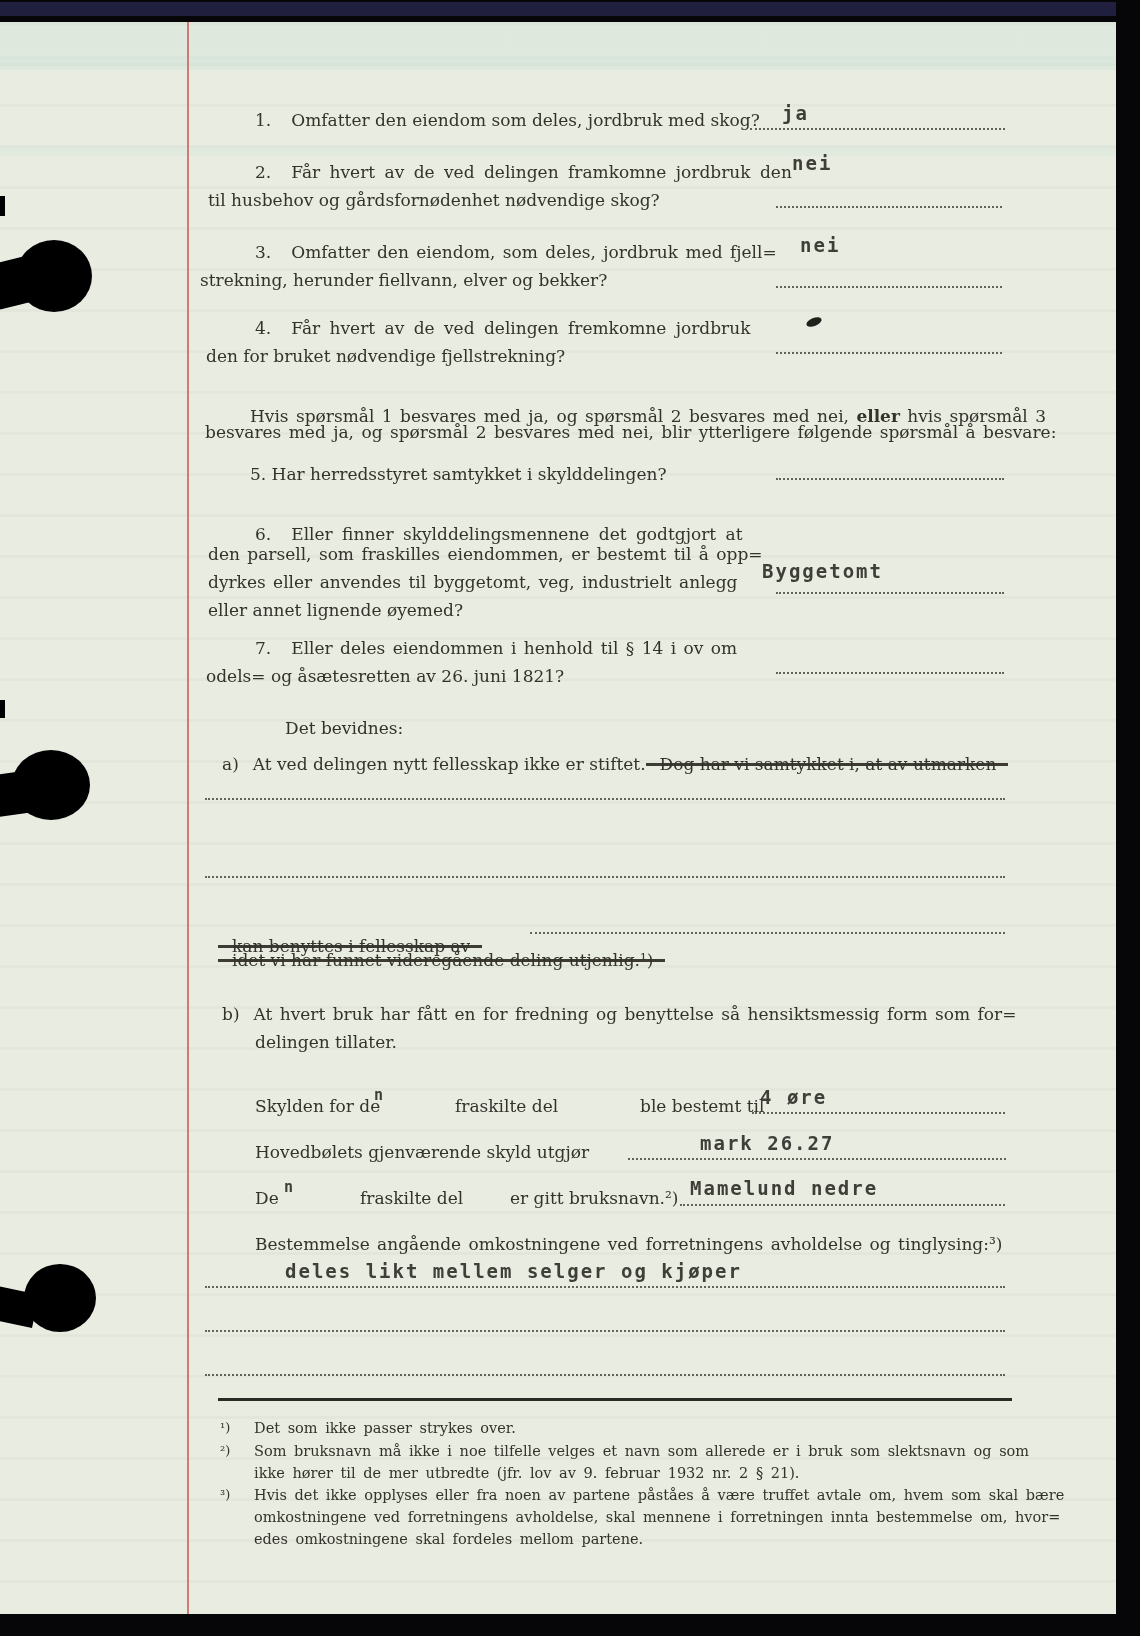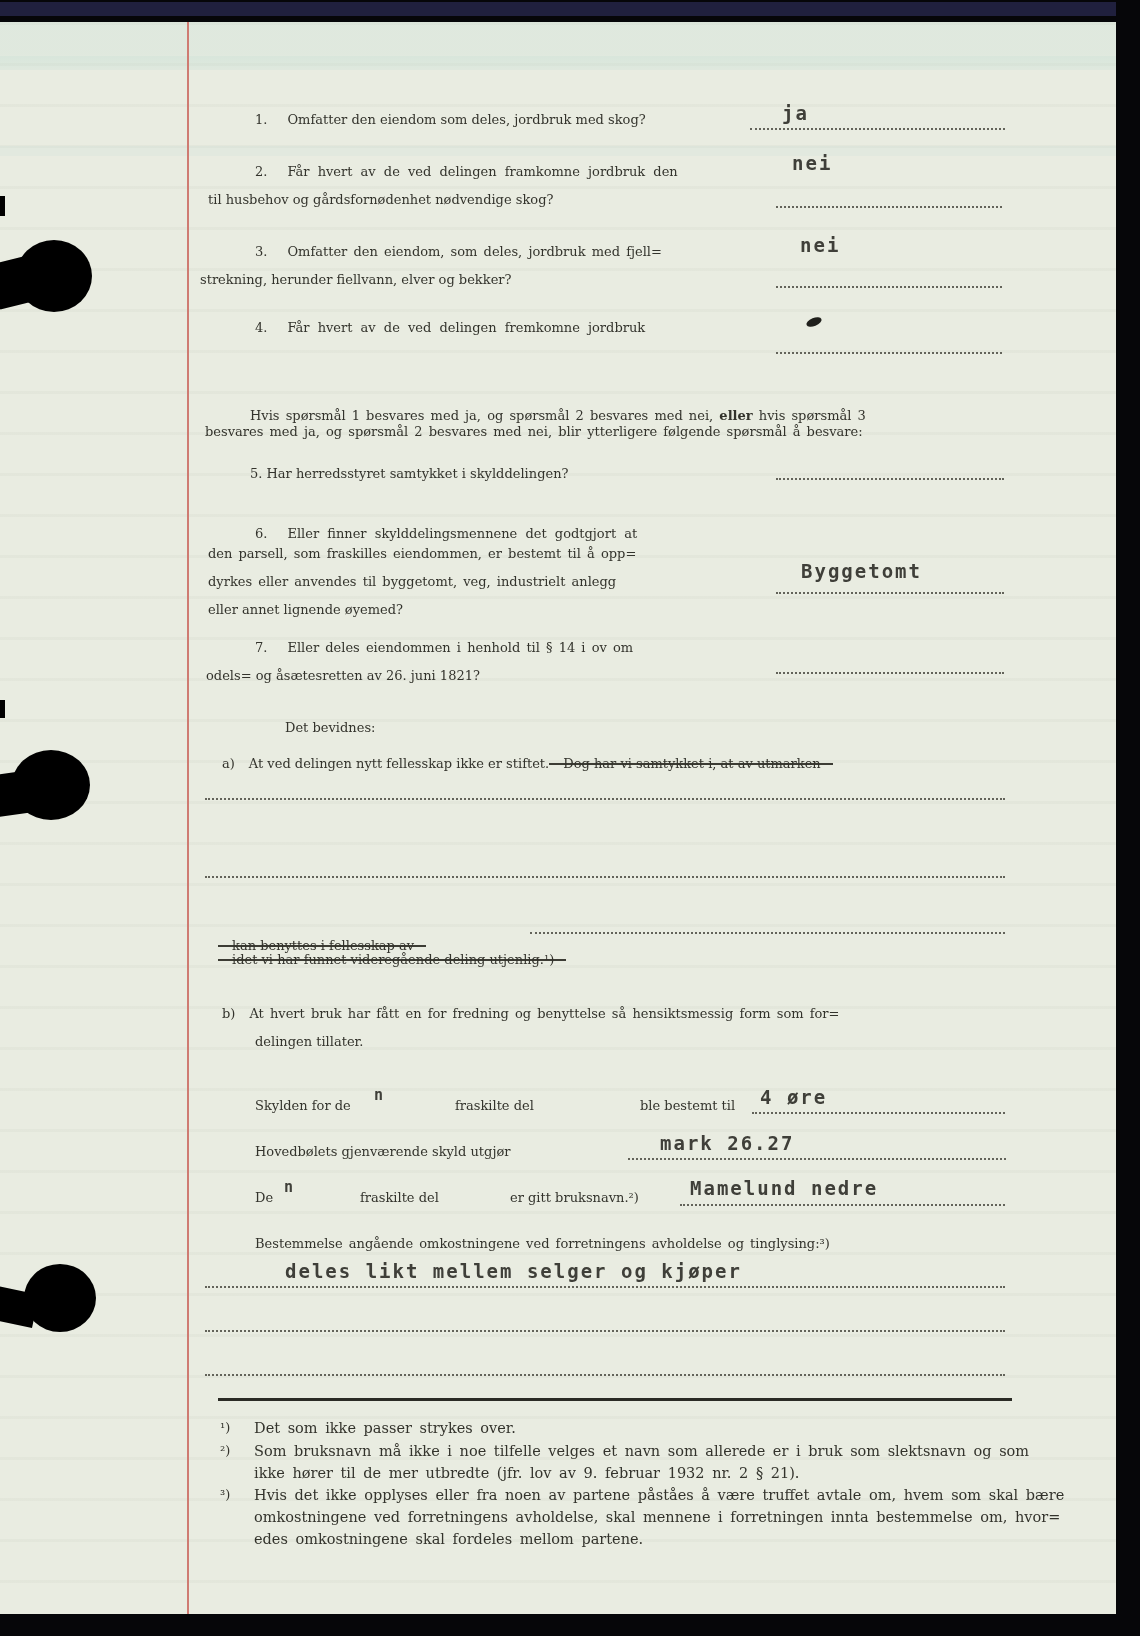--- a/index.html
+++ b/index.html
@@ -8,21 +8,21 @@
   .navy-strip{position:absolute;left:0;top:2px;width:1116px;height:14px;background:#20203e;}
   .paper{position:absolute;left:0;top:22px;width:1116px;height:1592px;background:#e9ece1;
          background-image:
            linear-gradient(180deg, rgba(190,220,212,.22) 0 2%, rgba(0,0,0,0) 3%),
            repeating-linear-gradient(180deg, rgba(120,130,110,.05) 0 3px, rgba(0,0,0,0) 3px 41px);}
   .streak{position:absolute;left:0;width:1116px;background:rgba(185,220,210,.20);}
   .red-line{position:absolute;left:187px;top:22px;width:2px;height:1592px;background:#cf7b72;}
   .hole{position:absolute;background:#000;border-radius:50%;}
   .stem{position:absolute;background:#000;}
   .tick{position:absolute;left:0;width:5px;background:#000;}
-  .row{position:absolute;color:#33332c;font-size:13px;line-height:28px;white-space:nowrap;}
+  .row{position:absolute;color:#33332c;font-size:17px;line-height:28px;white-space:nowrap;}
   .num{margin-right:20px;}
   .spread{word-spacing:4px;}
   .spread2{word-spacing:2px;}
   .typed{position:absolute;font-family:"DejaVu Sans Mono","Liberation Mono",monospace;
          font-weight:700;font-size:19px;color:#3f3f39;letter-spacing:2px;white-space:nowrap;}
   .typed-sup{position:absolute;font-family:"DejaVu Sans Mono","Liberation Mono",monospace;
          font-weight:700;font-size:15px;color:#3f3f39;}
   .dotted{position:absolute;height:0;border-bottom:2px dotted #63635a;}
   .strike{background-image:linear-gradient(to bottom, rgba(0,0,0,0) 46%, #3c3c34 46%, #3c3c34 58%, rgba(0,0,0,0) 58%);
           padding:0 12px 0 14px;}
@@ -69,38 +69,39 @@
   <div class="row spread2" style="left:255px;top:238px;">
     <span class="num">3.</span><span>Omfatter den eiendom, som deles, jordbruk med fjell=</span>
   </div>
   <div class="row" style="left:200px;top:266px;">strekning, herunder fiellvann, elver og bekker?</div>
   <div class="typed" style="left:800px;top:234px;">nei</div>
   <div class="dotted" style="left:776px;top:286px;width:226px;"></div>
 
   <div class="row spread" style="left:255px;top:314px;">
     <span class="num">4.</span><span>Får hvert av de ved delingen fremkomne jordbruk</span>
   </div>
+  <div class="row" style="left:206px;top:342px;">den for bruket nødvendige fjellstrekning?</div>
   <div class="ink-mark" style="left:806px;top:318px;"></div>
   <div class="dotted" style="left:776px;top:352px;width:226px;"></div>
 
   <div class="row spread2" style="left:250px;top:402px;">
     <span>Hvis spørsmål 1 besvares med ja, og spørsmål 2 besvares med nei, </span><span class="bold">eller</span><span> hvis spørsmål 3</span>
   </div>
   <div class="row spread2" style="left:205px;top:418px;">besvares med ja, og spørsmål 2 besvares med nei, blir ytterligere følgende spørsmål å besvare:</div>
 
   <div class="row" style="left:250px;top:460px;">5. Har herredsstyret samtykket i skylddelingen?</div>
   <div class="dotted" style="left:776px;top:478px;width:228px;"></div>
 
   <div class="row spread" style="left:255px;top:512px;margin-top:8px;">
     <span class="num">6.</span><span>Eller finner skylddelingsmennene det godtgjort at</span>
   </div>
   <div class="row spread2" style="left:208px;top:540px;">den parsell, som fraskilles eiendommen, er bestemt til å opp=</div>
   <div class="row spread2" style="left:208px;top:568px;">dyrkes eller anvendes til byggetomt, veg, industrielt anlegg</div>
   <div class="row" style="left:208px;top:596px;">eller annet lignende øyemed?</div>
-  <div class="typed" style="left:801px;top:560px;">Byggetomt</div>
+  <div class="typed" style="left:762px;top:560px;">Byggetomt</div>
   <div class="dotted" style="left:776px;top:592px;width:228px;"></div>
 
   <div class="row spread2" style="left:255px;top:634px;">
     <span class="num">7.</span><span>Eller deles eiendommen i henhold til § 14 i  ov om</span>
   </div>
   <div class="row" style="left:206px;top:662px;">odels= og åsætesretten av 26. juni 1821?</div>
   <div class="dotted" style="left:776px;top:672px;width:228px;"></div>
 
   <div class="row" style="left:285px;top:714px;">Det bevidnes:</div>
   <div class="row" style="left:222px;top:750px;">
@@ -122,21 +123,21 @@
 
   <div class="row" style="left:255px;top:1092px;">Skylden for de</div>
   <div class="typed-sup" style="left:374px;top:1086px;">n</div>
   <div class="row" style="left:455px;top:1092px;">fraskilte del</div>
   <div class="row" style="left:640px;top:1092px;">ble bestemt til</div>
   <div class="dotted" style="left:752px;top:1112px;width:253px;"></div>
   <div class="typed" style="left:760px;top:1086px;">4 øre</div>
 
   <div class="row" style="left:255px;top:1138px;">Hovedbølets gjenværende skyld utgjør</div>
   <div class="dotted" style="left:628px;top:1158px;width:378px;"></div>
-  <div class="typed" style="left:660px;top:1132px;text-align:right;">mark 26.27</div>
+  <div class="typed" style="left:700px;top:1132px;text-align:right;">mark 26.27</div>
 
   <div class="row" style="left:255px;top:1184px;">De</div>
   <div class="typed-sup" style="left:284px;top:1178px;">n</div>
   <div class="row" style="left:360px;top:1184px;">fraskilte del</div>
   <div class="row" style="left:510px;top:1184px;">er gitt bruksnavn.²)</div>
   <div class="dotted" style="left:680px;top:1204px;width:325px;"></div>
   <div class="typed" style="left:690px;top:1177px;">Mamelund nedre</div>
 
   <div class="row spread2" style="left:255px;top:1230px;">Bestemmelse angående omkostningene ved forretningens avholdelse og tinglysing:³)</div>
   <div class="typed" style="left:285px;top:1260px;">deles likt mellem selger og kjøper</div>

